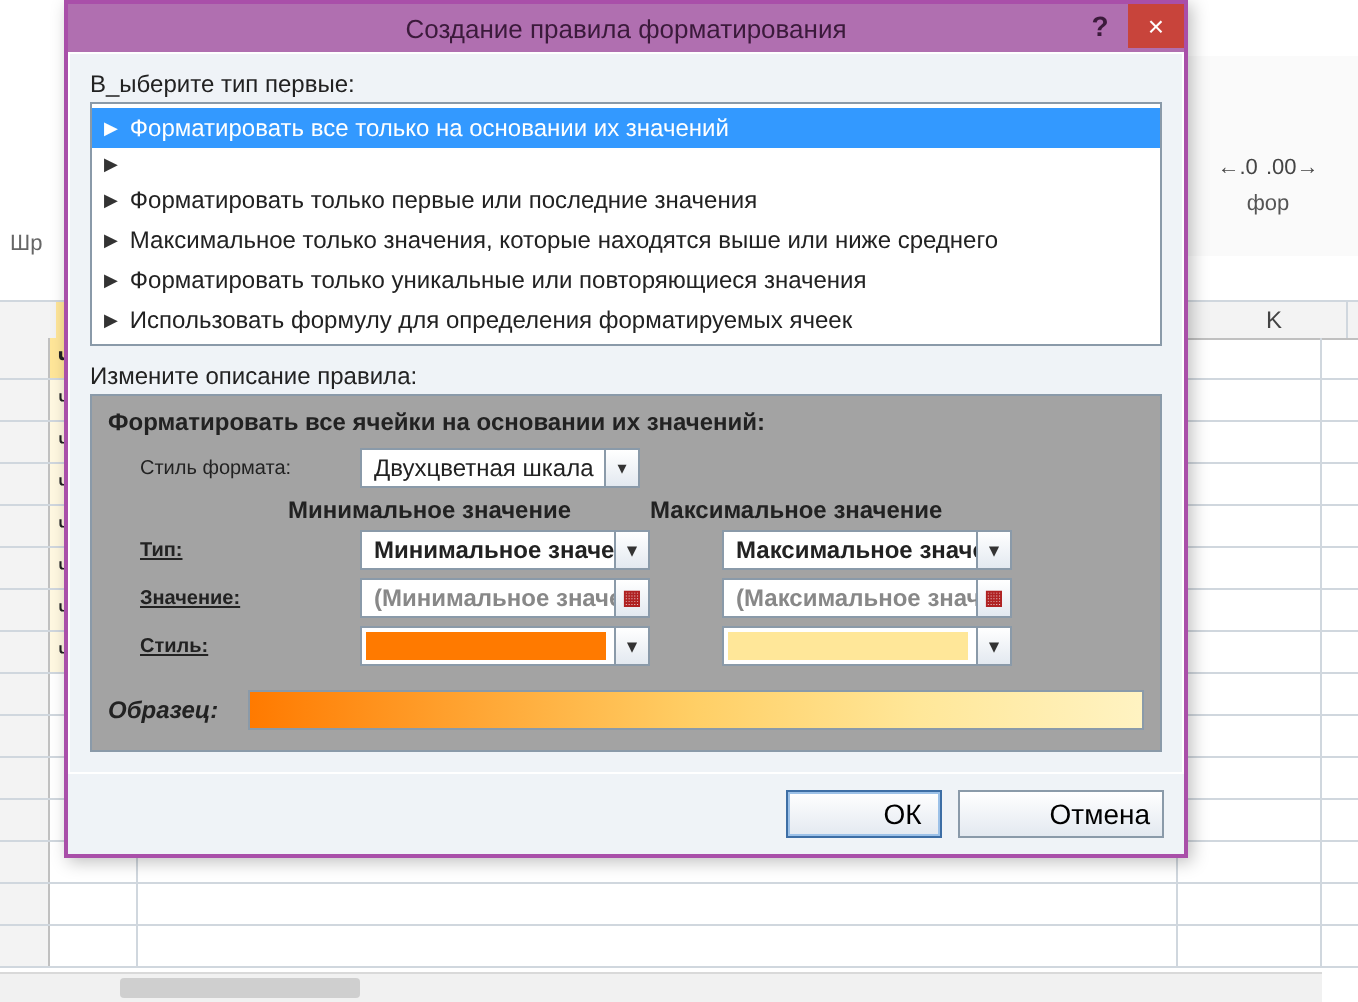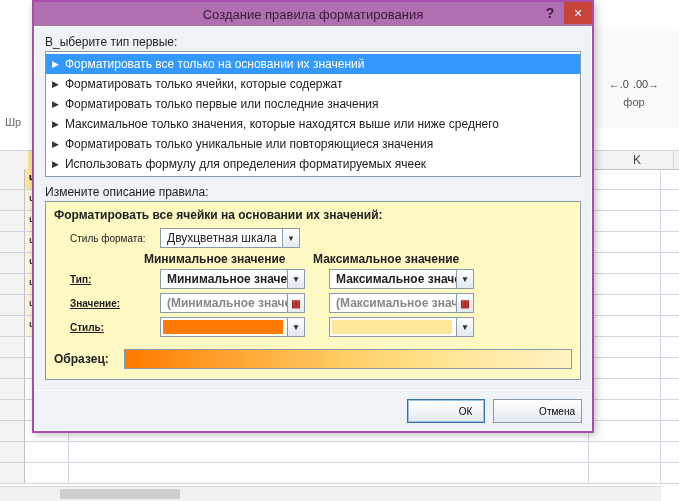--- a/index.html
+++ b/index.html
@@ -213,21 +213,21 @@
   .rule-list .item.selected {
     background: #3399ff;
     color: #fff;
   }
   .rule-list .item.selected .tri {
     color: #fff;
   }
 
   .edit-panel {
     border: 1px solid #8a9aa9;
-    background: #fef9c3;
+    background: #a3a3a3;
     padding: 6px 8px 10px 8px;
   }
 
   .edit-panel .panel-heading {
     font-weight: bold;
     font-size: 12px;
     margin-bottom: 6px;
   }
 
   .row-pair {
@@ -244,20 +244,21 @@
 
   .combo {
     display: inline-flex;
     align-items: center;
     height: 20px;
     border: 1px solid #8a9aa9;
     background: #fff;
     font-size: 12px;
     box-sizing: border-box;
     cursor: pointer;
+    margin-left: 20px;
   }
   .combo .txt {
     padding: 0 6px;
     flex: 1;
     overflow: hidden;
     white-space: nowrap;
   }
   .combo .txt.gray { color: #888; }
   .combo .btn {
     width: 16px;
@@ -304,39 +305,40 @@
   }
 
   .sample-row {
     display: flex;
     align-items: center;
     margin-top: 8px;
   }
   .sample-row .lab {
     font-weight: bold;
     width: 70px;
+    font-style: italic;
   }
   .sample-row .grad {
     flex: 1;
     height: 18px;
     border: 1px solid #8a9aa9;
     background: linear-gradient(to right,#ff7a00,#ffa533,#ffcf66,#ffe799,#fff3c2);
   }
 
   .dlg-footer {
     display: flex;
     justify-content: flex-end;
     gap: 8px;
     padding: 8px 10px 8px 0;
     background: #eff3f7;
   }
   .dlg-footer button {
     min-width: 78px;
     height: 24px;
-    font-size: 10px;
+    font-size: 14px;
     border: 1px solid #8a9aa9;
     background: linear-gradient(#fff,#e3e9f0);
     cursor: pointer;
     padding-left: 45px;
   }
   .dlg-footer button.default {
     border: 1px solid #3d6ea5;
     box-shadow: inset 0 0 0 1px #9cc1e8;
   }
 </style>
@@ -470,21 +472,20 @@
   <div class="dlg-body">
     <div class="sect-label">В_ыберите тип первые:</div>
 
     <div class="rule-list">
       <div class="item selected">
         <span class="tri">▶</span>
         <span>Форматировать все только на основании их значений</span>
       </div>
       <div class="item">
         <span class="tri">▶</span>
-        <span>Форматировать только ячейки, которые содержат</span>
       </div>
       <div class="item">
         <span class="tri">▶</span>
         <span>Форматировать только первые или последние значения</span>
       </div>
       <div class="item">
         <span class="tri">▶</span>
         <span>Максимальное только значения, которые находятся выше или ниже среднего</span>
       </div>
       <div class="item">

